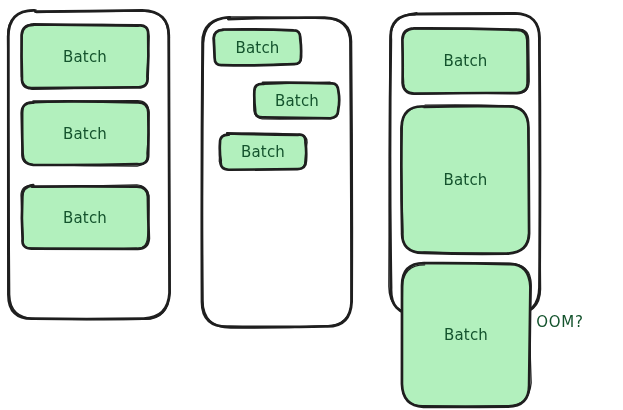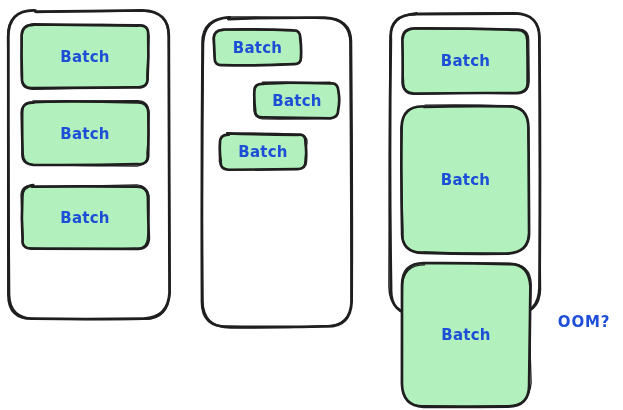--- a/index.html
+++ b/index.html
@@ -18,23 +18,23 @@
   #canvas {
     position: absolute;
     left: 0; top: 0;
     width: 623px;
     height: 410px;
   }
 
   
   .label {
     position: absolute;
-    color: #1d4ed8;
+    color: #14532d;
     font-family: "DejaVu Sans", sans-serif;
-    font-weight: 700;
+    font-weight: 400;
     letter-spacing: 0.2px;
     white-space: nowrap;
     user-select: none;
     transform: translate(-50%, -50%);
     text-align: right;
   }
   .label.batch {
     font-size: 15px;
   }
   .label.oom {
@@ -86,14 +86,14 @@
 <div id="labels">
     <div class="label batch" style="left: 85px; top: 56.5px;">Batch</div>
     <div class="label batch" style="left: 85px; top: 133.5px;">Batch</div>
     <div class="label batch" style="left: 85px; top: 217.5px;">Batch</div>
     <div class="label batch" style="left: 257.5px; top: 47.5px;">Batch</div>
     <div class="label batch" style="left: 297px; top: 100.5px;">Batch</div>
     <div class="label batch" style="left: 263px; top: 151.5px;">Batch</div>
     <div class="label batch" style="left: 465.5px; top: 61px;">Batch</div>
     <div class="label batch" style="left: 465.5px; top: 179.5px;">Batch</div>
     <div class="label batch" style="left: 466px; top: 335px;">Batch</div>
-    <div class="label oom" style="left: 584px; top: 322px;">OOM?</div>
+    <div class="label oom" style="left: 560px; top: 322px;">OOM?</div>
   </div>
 
 </body></html>

